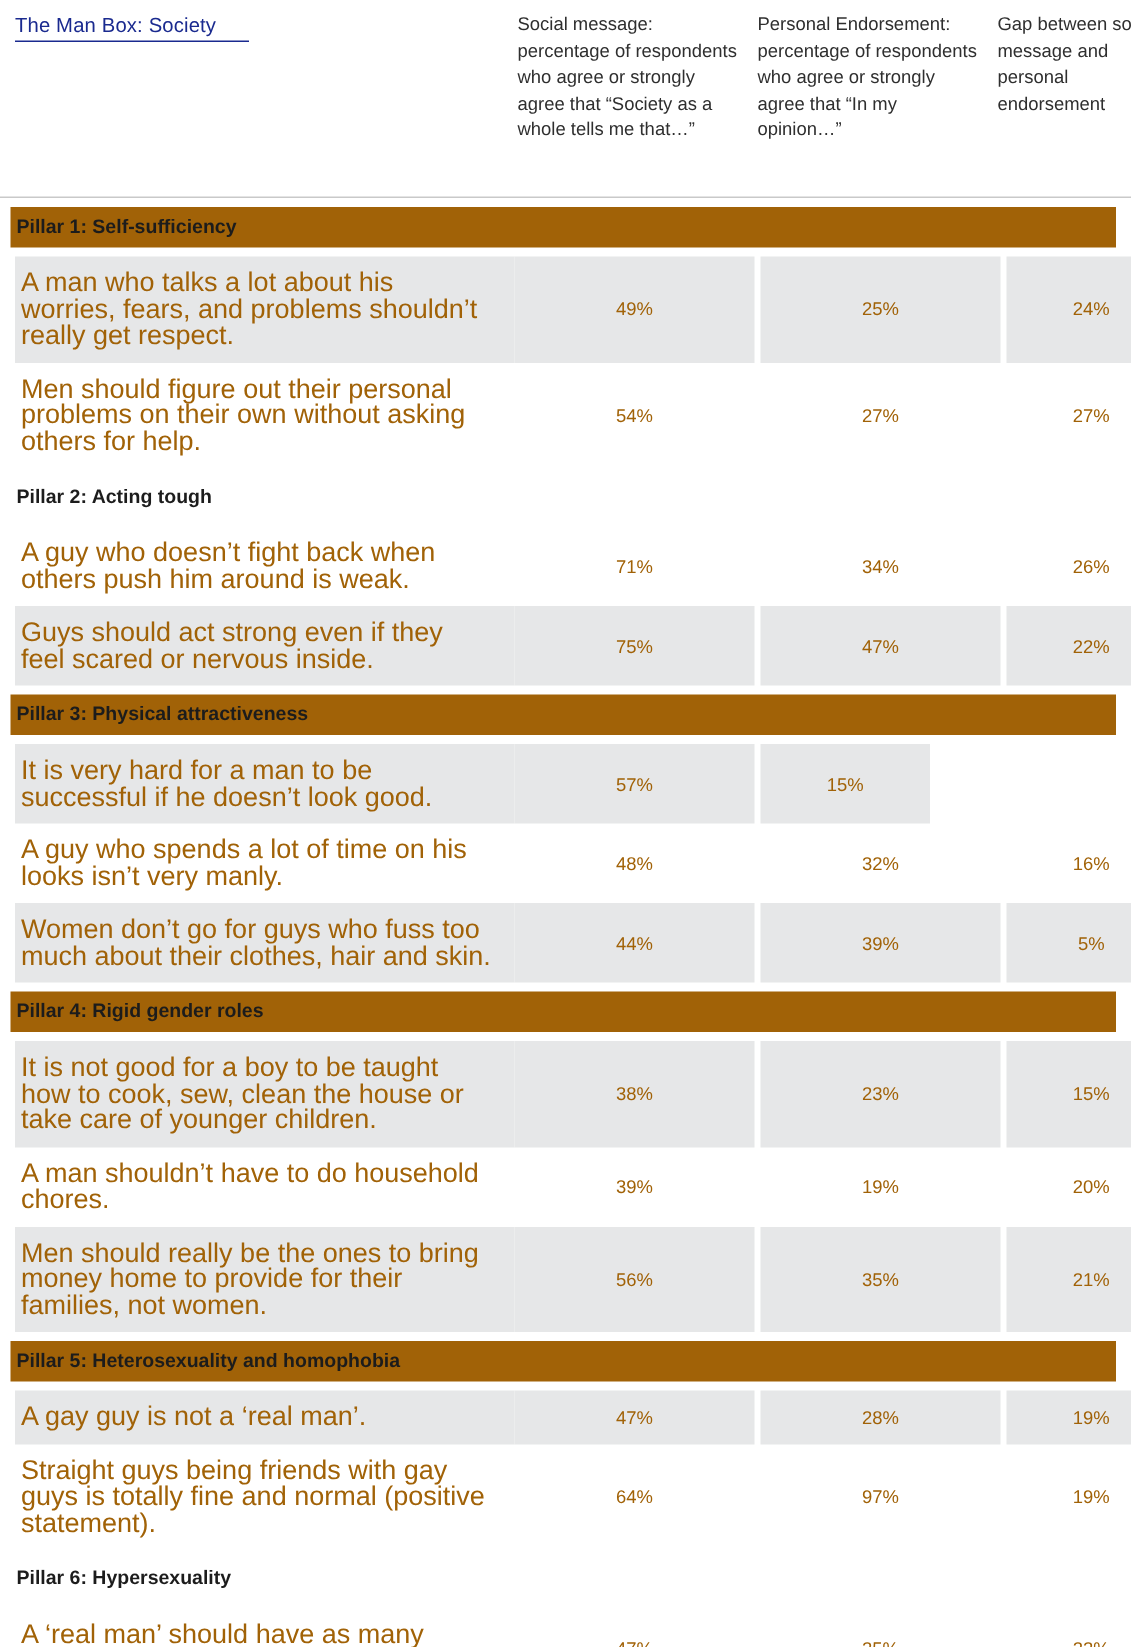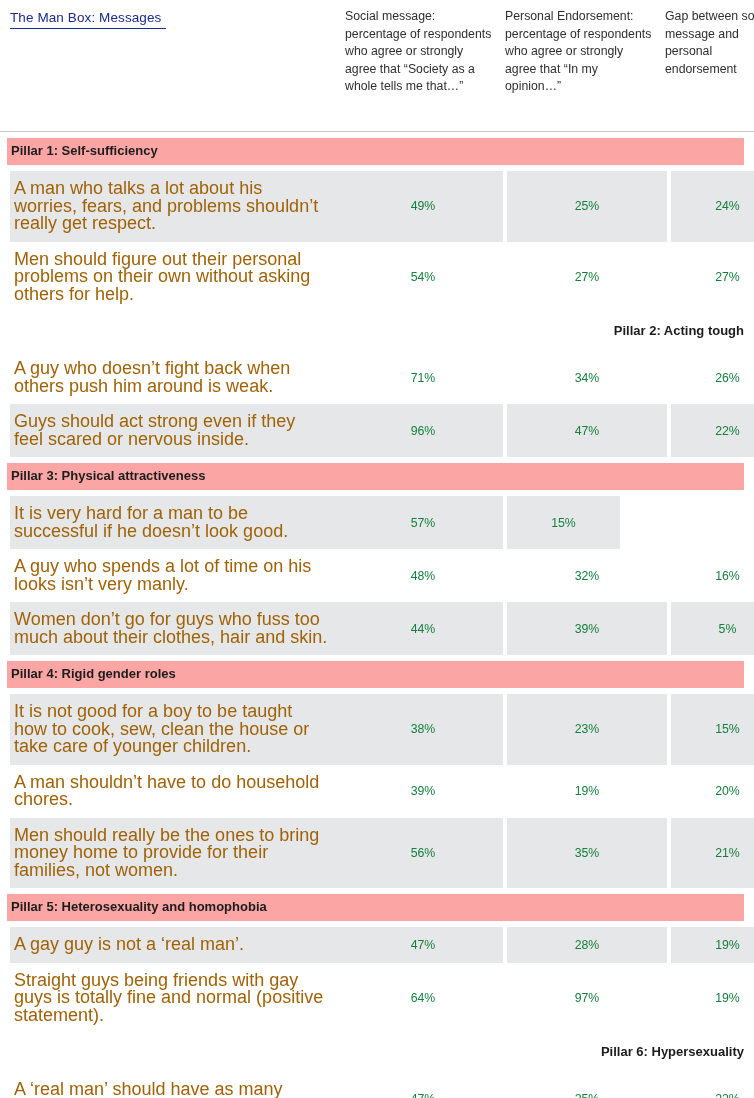--- a/index.html
+++ b/index.html
@@ -65,31 +65,30 @@
 
   
   .table-body {
     border-top: 1px solid #c9c9c9;
   }
 
   .section-head {
     padding: 6px 10px 6px 10px;
   }
   .section-head .bar {
-    background: #fca5a5;
+    background: #a16207;
     padding: 5px 0 6px 4px;
     margin-left: -3px;
     font-weight: bold;
     font-size: 13px;
     line-height: 16px;
     color: #1c1c1c;
   }
   .section-head.plain .bar {
     background: transparent;
-    text-align: right;
   }
 
   .row {
     display: flex;
     align-items: stretch;
     padding: 0 10px;
   }
   .row .cell {
     display: flex;
     align-items: center;
@@ -100,42 +99,42 @@
     font-size: 18px;
     line-height: 17.5px;
     color: #a16207;
     padding: 9px 14px 9px 4px;
   }
   .cell-num {
     flex: 0 0 160px;
     width: 160px;
     justify-content: center;
     font-size: 12.3px;
-    color: #15803d;
+    color: #a16207;
     margin-right: 4px;
     padding: 9px 0;
   }
   .cell-num.last {
     flex: 0 0 113px;
     width: 113px;
     margin-right: 0;
   }
   .row.shaded .cell-stmt,
   .row.shaded .cell-num {
     background: #e6e7e8;
   }
 </style>
 </head>
 <body>
 
 <div class="sheet">
 
   <div class="table-head">
     <div class="head-title-cell">
-      <span class="doc-title">The Man Box: Messages</span>
+      <span class="doc-title">The Man Box: Society</span>
     </div>
     <div class="head-col">
       <span class="lead">Social message:</span><span> percentage of respondents who agree or strongly agree that “Society as a whole tells me that…”</span>
     </div>
     <div class="head-col">
       <span class="lead">Personal Endorsement: </span><span>percentage of respondents who agree or strongly agree that “In my opinion…”</span>
     </div>
     <div class="head-col narrow">
       <span>Gap between social message and personal endorsement</span>
     </div>
@@ -161,21 +160,21 @@
         <div class="bar">Pillar 2: Acting tough</div>
       </div>
       <div class="row">
         <div class="cell cell-stmt">A guy who doesn’t fight back when others push him around is weak.</div>
         <div class="cell cell-num">71%</div>
         <div class="cell cell-num">34%</div>
         <div class="cell cell-num last">26%</div>
       </div>
       <div class="row shaded">
         <div class="cell cell-stmt">Guys should act strong even if they feel scared or nervous inside.</div>
-        <div class="cell cell-num">96%</div>
+        <div class="cell cell-num">75%</div>
         <div class="cell cell-num">47%</div>
         <div class="cell cell-num last">22%</div>
       </div>
       <div class="section-head">
         <div class="bar">Pillar 3: Physical attractiveness</div>
       </div>
       <div class="row shaded">
         <div class="cell cell-stmt">It is very hard for a man to be successful if he doesn’t look good.</div>
         <div class="cell cell-num">57%</div>
         <div class="cell cell-num last">15%</div>

